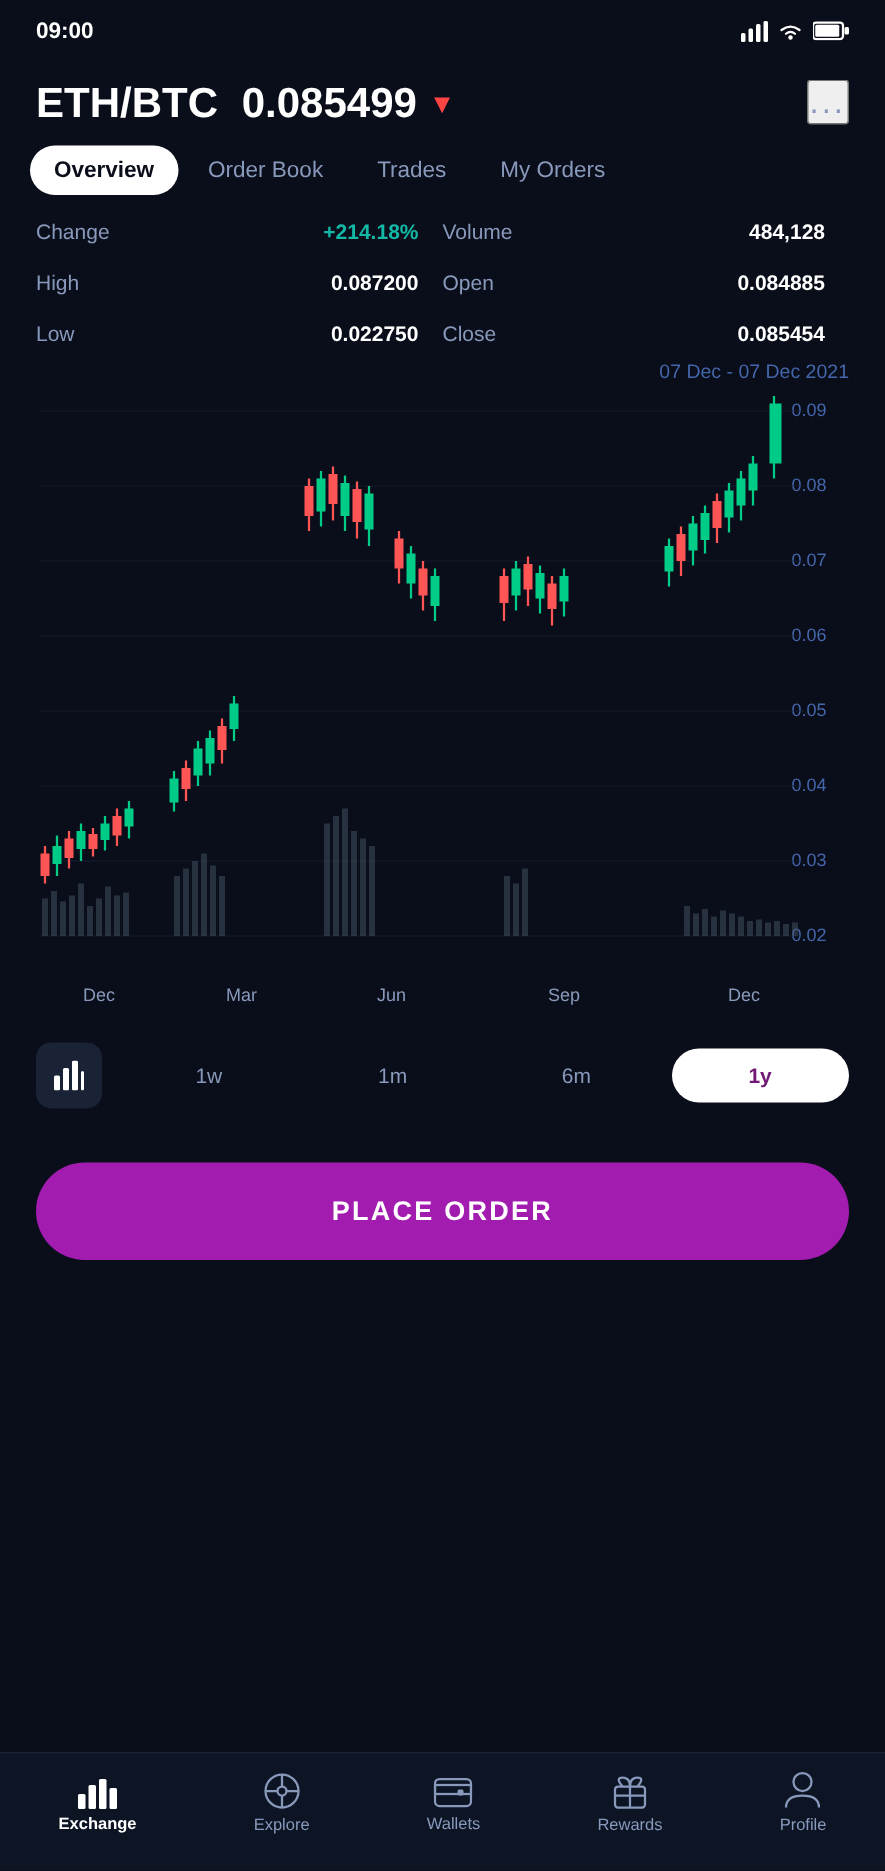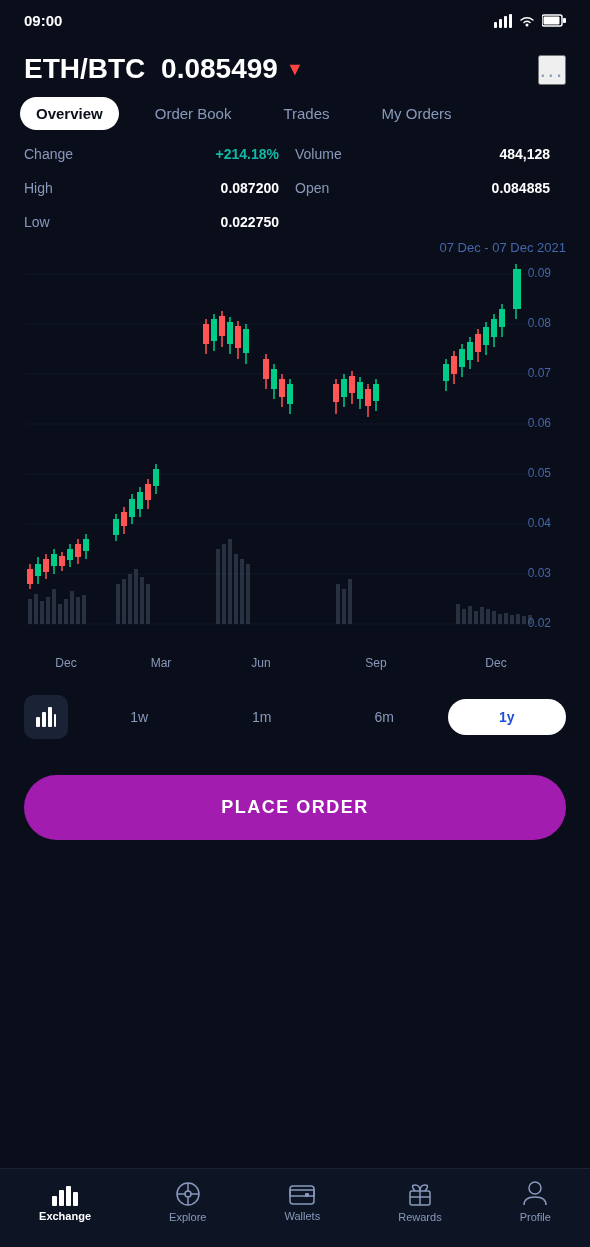--- a/index.html
+++ b/index.html
@@ -25,21 +25,21 @@
     .status-icons {
       display: flex;
       align-items: center;
       gap: 6px;
     }
 
     
     .header {
       display: flex;
       justify-content: space-between;
-      align-items: flex-end;
+      align-items: flex-start;
       padding: 16px 24px 12px;
     }
     .pair-title {
       display: flex;
       align-items: center;
       gap: 8px;
       font-size: 28px;
       font-weight: 700;
     }
     .pair-arrow {
@@ -50,21 +50,21 @@
       font-size: 22px;
       color: #8899bb;
       letter-spacing: 2px;
     }
 
     
     .tabs {
       display: flex;
       align-items: center;
       padding: 0 20px;
-      gap: 20px;
+      gap: 4px;
       margin-bottom: 16px;
     }
     .tab {
       padding: 8px 16px;
       border-radius: 20px;
       font-size: 15px;
       font-weight: 500;
       color: #8899bb;
       cursor: pointer;
       border: none;
@@ -143,21 +143,21 @@
       border-radius: 20px;
       font-size: 14px;
       font-weight: 500;
       color: #8899bb;
       background: transparent;
       border: none;
       cursor: pointer;
     }
     .time-btn.active {
       background: #ffffff;
-      color: #1d4ed8;
+      color: #701a75;
       font-weight: 700;
     }
 
     
     .place-order-btn {
       margin: 20px 24px;
       background: #a21caf;
       border: none;
       border-radius: 50px;
       padding: 22px;
@@ -271,20 +271,24 @@
     <span class="stat-label">High</span>
     <span class="stat-value">0.087200</span>
   </div>
   <div class="stat-row">
     <span class="stat-label">Open</span>
     <span class="stat-value">0.084885</span>
   </div>
   <div class="stat-row">
     <span class="stat-label">Low</span>
     <span class="stat-value">0.022750</span>
+  </div>
+  <div class="stat-row">
+    <span class="stat-label">Close</span>
+    <span class="stat-value">0.085454</span>
   </div>
 </div>
 
 
 <div class="chart-date">07 Dec - 07 Dec 2021</div>
 
 
 <div class="chart-container">
   <svg class="chart-svg" viewBox="0 0 558 420">
 

